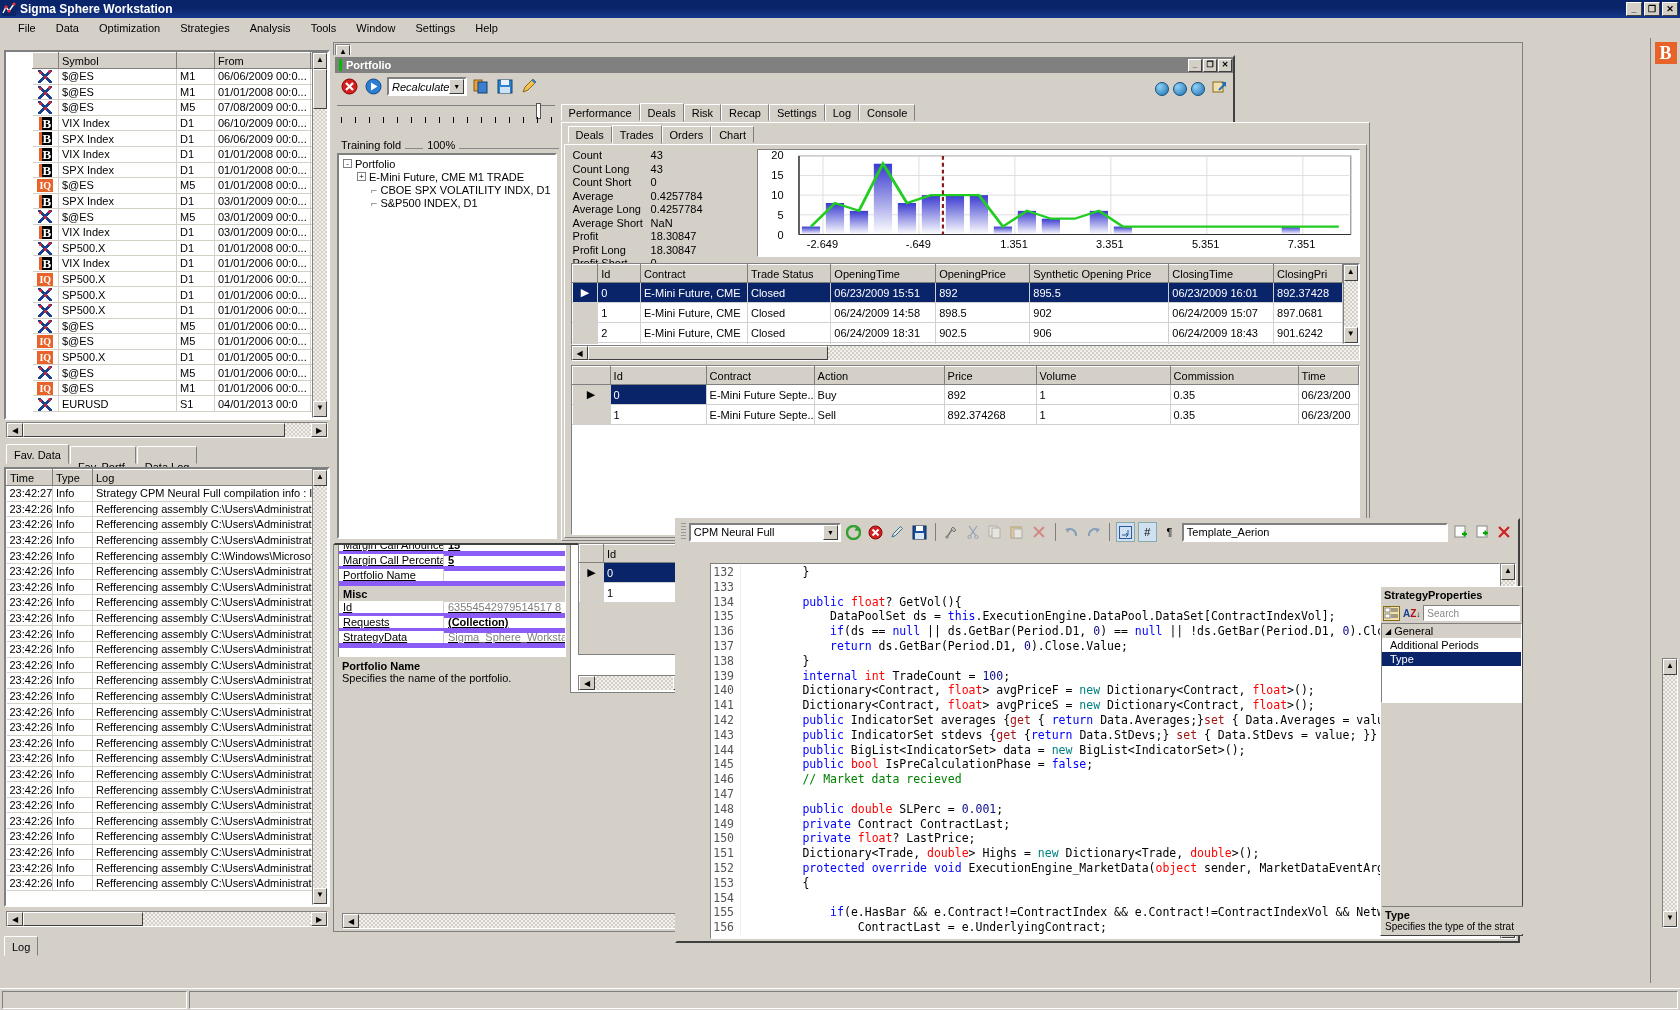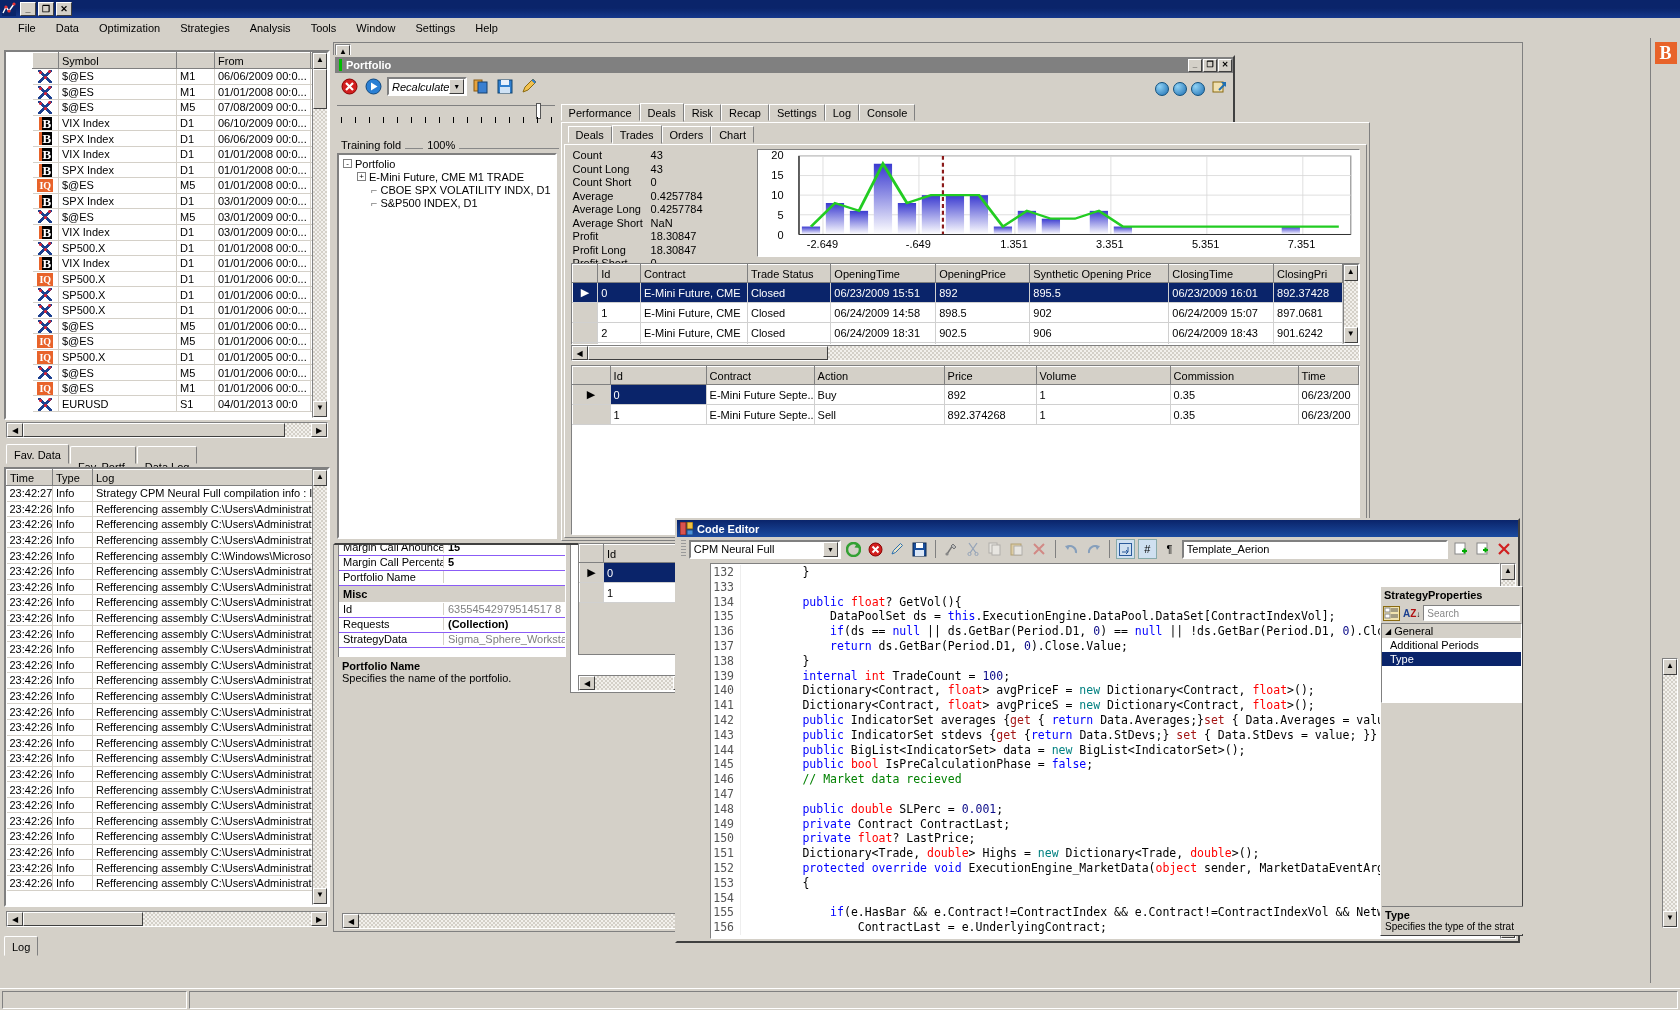--- a/index.html
+++ b/index.html
@@ -218,21 +218,21 @@
   table.dgrid tr.sel td { background:#0a246a; color:#fff; }
   td.rowhdr { background:#d4d0c8 !important; width:24px; text-align:center;
     border:1px solid; border-color:#fff #808080 #808080 #fff; }
   tr.sel td.rowhdr { background:#0a246a !important; color:#fff; }
 
   
   .propgrid { font-size:11px; background:#fff; }
   .prop-cat {
     background:#d4d0c8; font-weight:bold; padding:2px 4px; border-bottom:1px solid #fff;
   }
-  .prop-row { display:flex; border-bottom:1px solid #8b5cf6; height:15px; align-items:flex-start; }
+  .prop-row { display:flex; border-bottom:5px solid #8b5cf6; height:15px; align-items:flex-end;text-decoration:underline; }
   .prop-key { width:105px; padding-left:4px; background:#fff; border-right:1px solid #d4d0c8;
     overflow:hidden; white-space:nowrap; }
   .prop-val { flex:1; padding-left:4px; font-weight:bold; overflow:hidden; white-space:nowrap; }
   .prop-val.dim { color:#808080; font-weight:normal; }
   .prop-desc { background:#d4d0c8; padding:3px 4px; font-size:11px; }
   .prop-desc b { display:block; }
 
   
   #code-editor {
     position:absolute; left:675px; top:480px; width:845px; height:425px;
@@ -295,20 +295,21 @@
 
   <div class="titlebar">
     <span class="tb-icon">
       <svg width="14" height="14" viewBox="0 0 14 14">
         <polyline points="1,11 4,5 7,9 12,2" stroke="#fff" fill="none" stroke-width="1.4"></polyline>
         <circle cx="4" cy="5" r="1.6" fill="#e33"></circle>
           <circle cx="7" cy="9" r="1.6" fill="#e33"></circle>
         <circle cx="12" cy="2" r="1.6" fill="#e33"></circle>
       </svg>
     </span>
+    <span class="tb-title">Sigma Sphere Workstation</span>
     <span class="tb-buttons">
       <span class="tb-btn">_</span>
       <span class="tb-btn">❐</span>
       <span class="tb-btn">✕</span>
     </span>
   </div>
 
   <div class="menubar">
     <span class="mi">File</span>
     <span class="mi">Data</span>
@@ -1155,30 +1156,20 @@
           </tbody>
       </table>
     </div>
     <div class="hscroll" style="position:absolute; left:578px; top:637px; width:112px;">
       <div class="arrow">◀</div>
       <div class="track"></div>
       <div class="arrow">▶</div>
     </div>
 
     <div id="code-editor">
-      <div class="ce-title">
-        <span style="margin-right:4px; display:inline-flex;">
-          <svg width="13" height="13" viewBox="0 0 13 13">
-              <rect x="0" y="0" width="6" height="13" fill="#d9534f" stroke="#7a2020"></rect>
-              <rect x="7" y="0" width="6" height="7" fill="#f0c040" stroke="#7a5a10"></rect>
-              <rect x="7" y="8" width="6" height="5" fill="#4a90d9" stroke="#1c4d7c"></rect>
-            </svg>
-        </span>
-        <span>Code Editor</span>
-      </div>
 
       <div class="ce-toolbar">
         <span style="width:5px; height:18px; background:repeating-linear-gradient(to bottom,#999 0 1px,transparent 1px 3px);"></span>
         <div class="combo" style="width:160px;">
           <span>CPM Neural Full</span>
           <span class="arrowbox">▼</span>
         </div>
         <span class="tbtn">
           <svg width="15" height="15" viewBox="0 0 15 15">
               <circle cx="7.5" cy="7.5" r="6.5" fill="none" stroke="#33a033" stroke-width="2.5"></circle>

